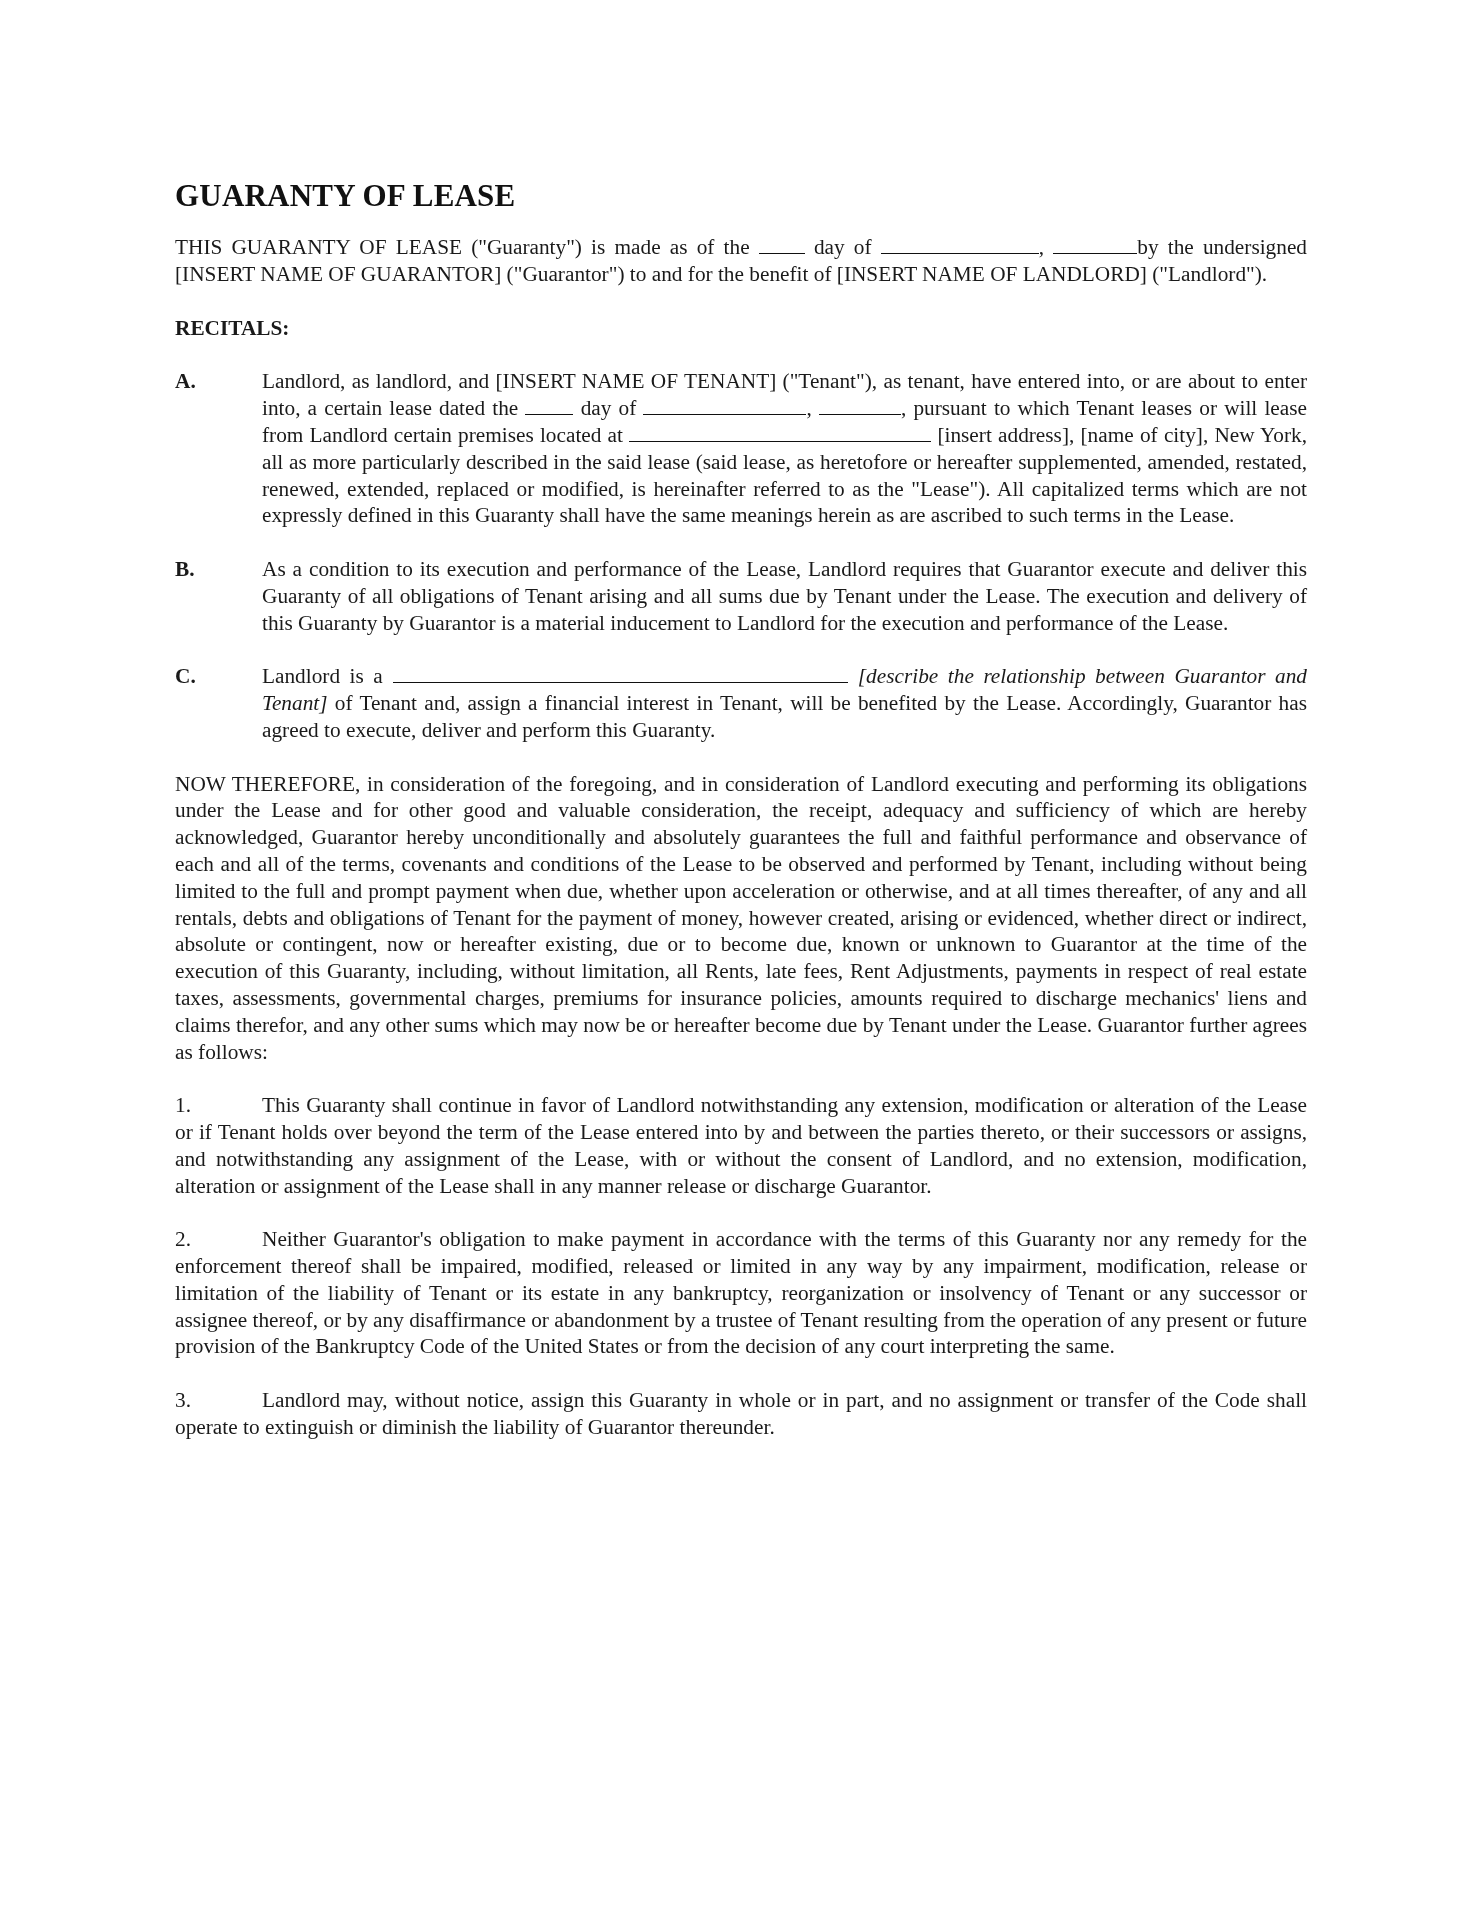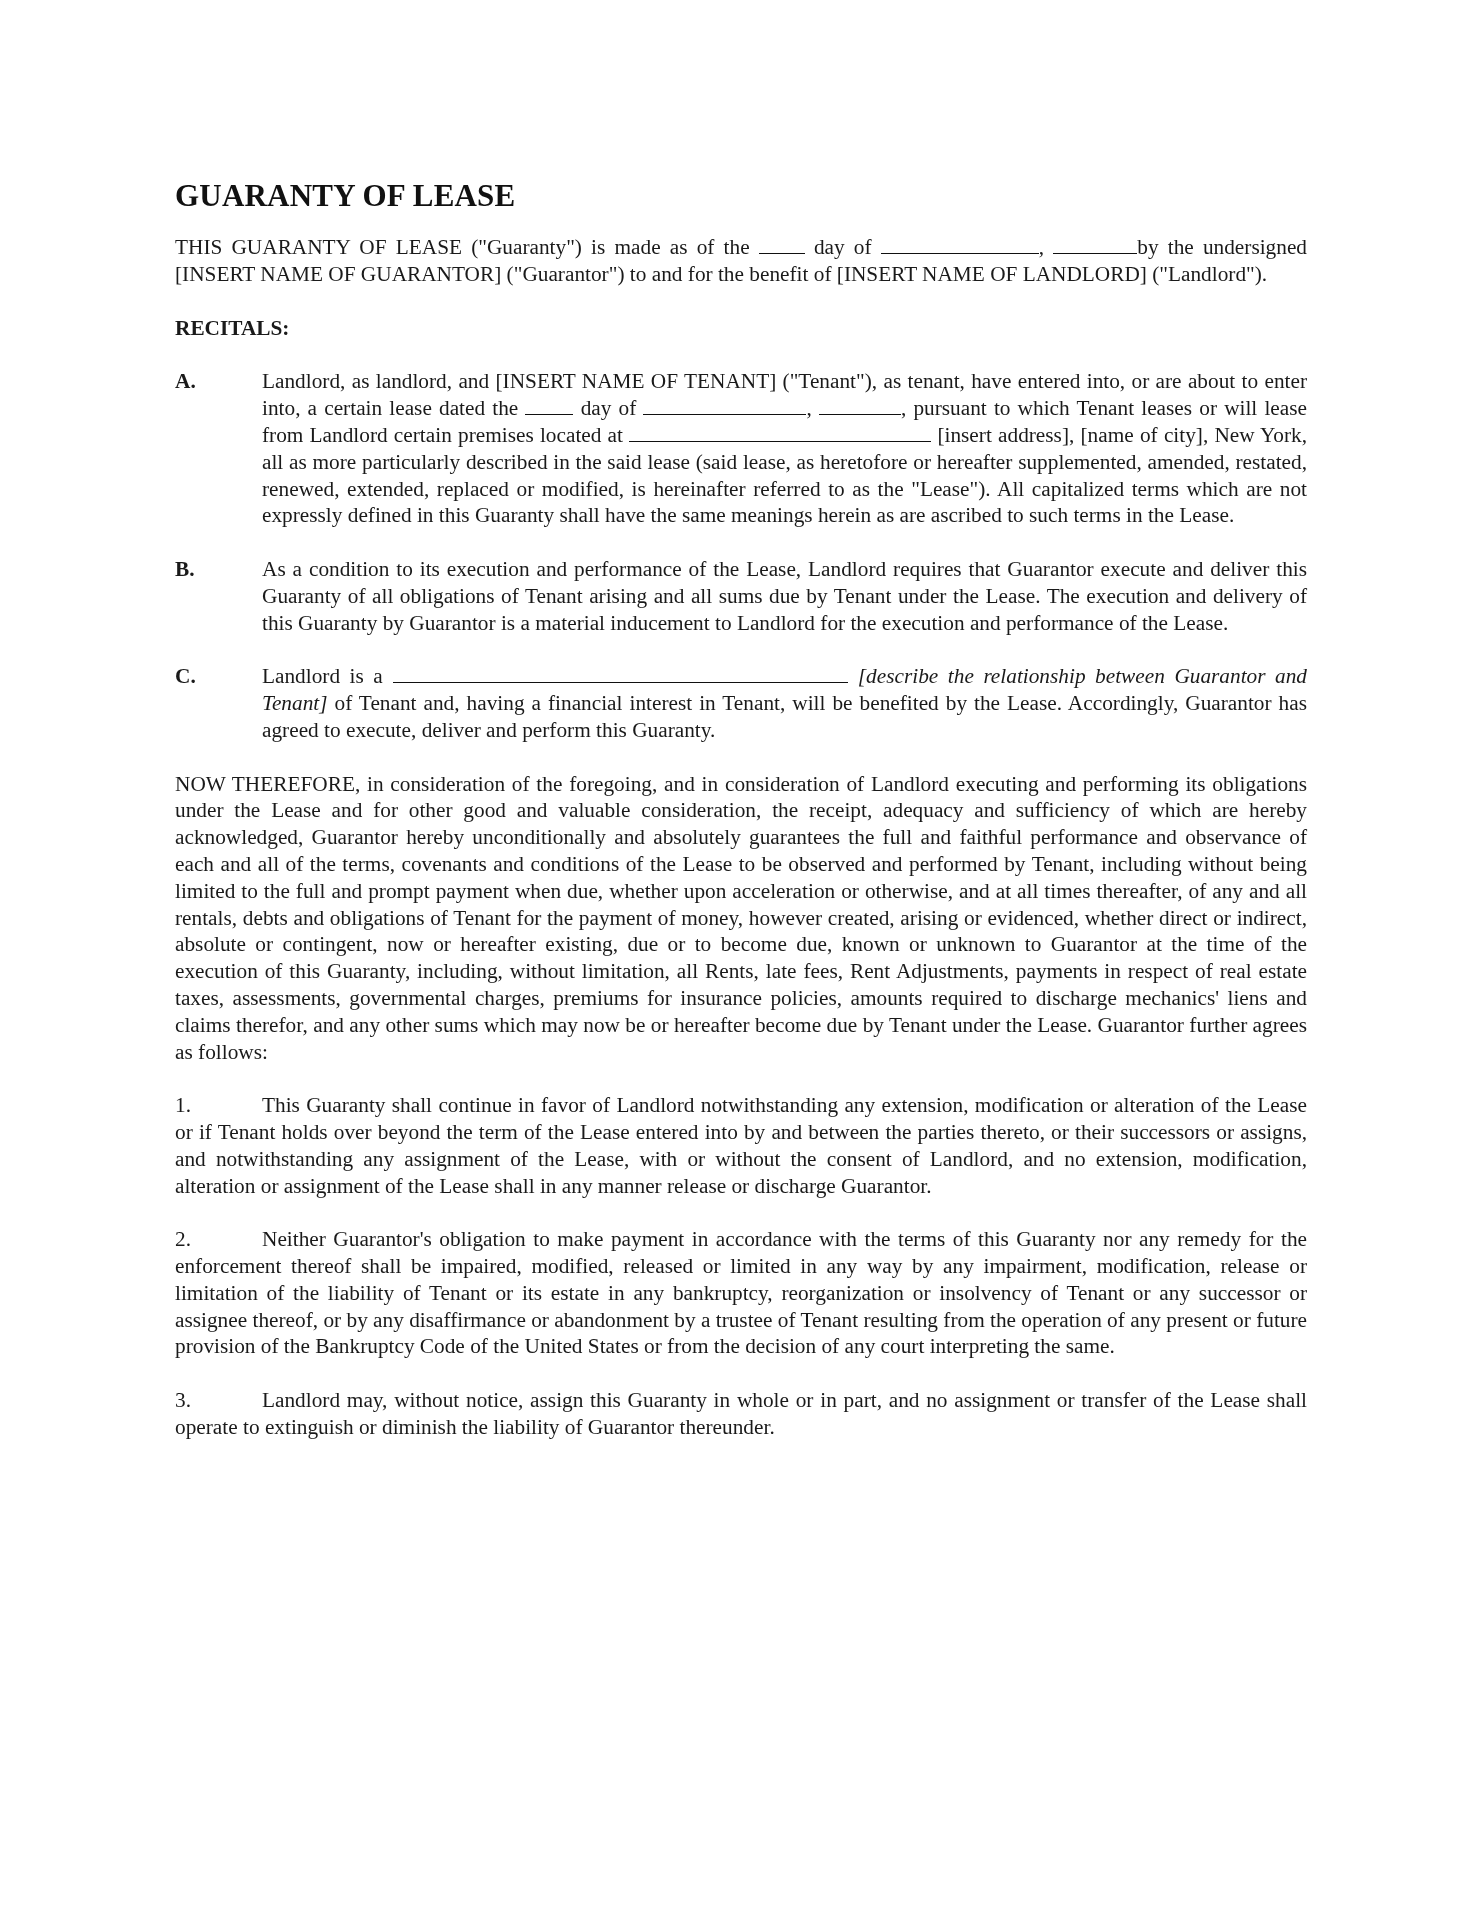--- a/index.html
+++ b/index.html
@@ -49,24 +49,24 @@
     <div class="body"><span>Landlord, as landlord, and [INSERT NAME OF TENANT] ("Tenant"), as tenant, have entered into, or are about to enter into, a certain lease dated the</span> <span class="blank b-day2"></span> <span>day of</span> <span class="blank b-month2"></span><span>,</span> <span class="blank b-year2"></span><span>, pursuant to which Tenant leases or will lease from Landlord certain premises located at</span> <span class="blank b-addr"></span> <span>[insert address], [name of city], New York, all as more particularly described in the said lease (said lease, as heretofore or hereafter supplemented, amended, restated, renewed, extended, replaced or modified, is hereinafter referred to as the "Lease"). All capitalized terms which are not expressly defined in this Guaranty shall have the same meanings herein as are ascribed to such terms in the Lease.</span></div>
   </div>
 
   <div class="recital">
     <div class="label">B.</div>
     <div class="body">As a condition to its execution and performance of the Lease, Landlord requires that Guarantor execute and deliver this Guaranty of all obligations of Tenant arising and all sums due by Tenant under the Lease. The execution and delivery of this Guaranty by Guarantor is a material inducement to Landlord for the execution and performance of the Lease.</div>
   </div>
 
   <div class="recital">
     <div class="label">C.</div>
-    <div class="body"><span>Landlord is a</span><span class="blank b-rel"></span><span class="it">[describe the relationship between Guarantor and Tenant]</span> <span>of Tenant and, having a financial interest in Tenant, will be benefited by the Lease. Accordingly, Guarantor has agreed to execute, deliver and perform this Guaranty.</span></div>
+    <div class="body"><span>Landlord is a</span><span class="blank b-rel"></span><span class="it">[describe the relationship between Guarantor and Tenant]</span> <span>of Tenant and, assign a financial interest in Tenant, will be benefited by the Lease. Accordingly, Guarantor has agreed to execute, deliver and perform this Guaranty.</span></div>
   </div>
 
   <p>NOW THEREFORE, in consideration of the foregoing, and in consideration of Landlord executing and performing its obligations under the Lease and for other good and valuable consideration, the receipt, adequacy and sufficiency of which are hereby acknowledged, Guarantor hereby unconditionally and absolutely guarantees the full and faithful performance and observance of each and all of the terms, covenants and conditions of the Lease to be observed and performed by Tenant, including without being limited to the full and prompt payment when due, whether upon acceleration or otherwise, and at all times thereafter, of any and all rentals, debts and obligations of Tenant for the payment of money, however created, arising or evidenced, whether direct or indirect, absolute or contingent, now or hereafter existing, due or to become due, known or unknown to Guarantor at the time of the execution of this Guaranty, including, without limitation, all Rents, late fees, Rent Adjustments, payments in respect of real estate taxes, assessments, governmental charges, premiums for insurance policies, amounts required to discharge mechanics' liens and claims therefor, and any other sums which may now be or hereafter become due by Tenant under the Lease. Guarantor further agrees as follows:</p>
 
   <p><span class="num">1.</span><span>This Guaranty shall continue in favor of Landlord notwithstanding any extension, modification or alteration of the Lease or if Tenant holds over beyond the term of the Lease entered into by and between the parties thereto, or their successors or assigns, and notwithstanding any assignment of the Lease, with or without the consent of Landlord, and no extension, modification, alteration or assignment of the Lease shall in any manner release or discharge Guarantor.</span></p>
 
   <p><span class="num">2.</span><span>Neither Guarantor's obligation to make payment in accordance with the terms of this Guaranty nor any remedy for the enforcement thereof shall be impaired, modified, released or limited in any way by any impairment, modification, release or limitation of the liability of Tenant or its estate in any bankruptcy, reorganization or insolvency of Tenant or any successor or assignee thereof, or by any disaffirmance or abandonment by a trustee of Tenant resulting from the operation of any present or future provision of the Bankruptcy Code of the United States or from the decision of any court interpreting the same.</span></p>
 
-  <p><span class="num">3.</span><span>Landlord may, without notice, assign this Guaranty in whole or in part, and no assignment or transfer of the Lease shall operate to extinguish or diminish the liability of Guarantor thereunder.</span></p>
+  <p><span class="num">3.</span><span>Landlord may, without notice, assign this Guaranty in whole or in part, and no assignment or transfer of the Code shall operate to extinguish or diminish the liability of Guarantor thereunder.</span></p>
 
 </div>
 
 </body></html>

